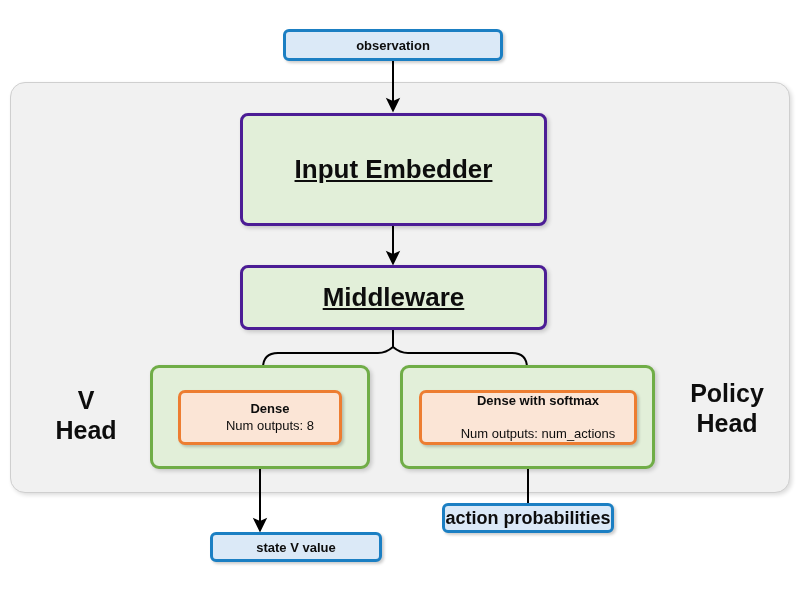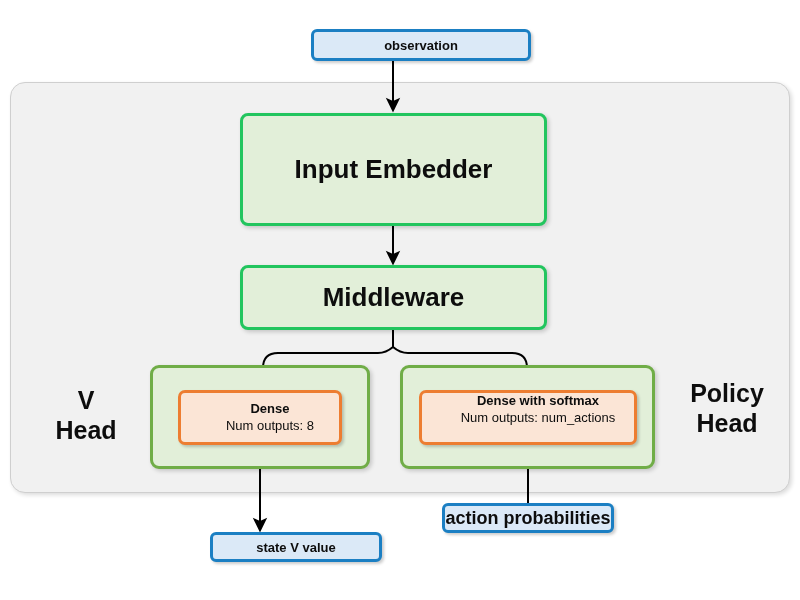--- a/index.html
+++ b/index.html
@@ -65,25 +65,26 @@
     border: 3px solid #1b7fc3;
     border-radius: 6px;
     box-shadow: 2px 2px 3px rgba(0,0,0,0.20);
     color: #0d0d0d;
     font-weight: bold;
   }
 
   
   .green-box {
     background: #e2efd9;
-    border: 3px solid #22c55e;
+    border: 3px solid #4c1d95;
     border-radius: 8px;
     box-shadow: 2px 2px 4px rgba(0,0,0,0.18);
     color: #0d0d0d;
     font-weight: bold;
+    text-decoration: underline;
   }
 
   
   .head-wrap {
     position: absolute;
     box-sizing: border-box;
     background: #e2efd9;
     border: 3px solid #70ad47;
     border-radius: 9px;
     box-shadow: 2px 2px 4px rgba(0,0,0,0.18);
@@ -121,21 +122,20 @@
     color: #0d0d0d;
     line-height: 30px;
     z-index: 9;
   }
 
   
   #observation-box {
     left: 283px; top: 29px;
     width: 220px; height: 32px;
     font-size: 13px;
-    margin-left: 28px;
   }
   #input-embedder-box {
     left: 240px; top: 113px;
     width: 307px; height: 113px;
     font-size: 26px;
   }
   #middleware-box {
     left: 240px; top: 265px;
     width: 307px; height: 65px;
     font-size: 26px;
@@ -154,21 +154,21 @@
     width: 164px; height: 55px;
     display: flex; flex-direction: column;
     align-items: center; justify-content: center;
     box-sizing: border-box;
   }
   #dense-softmax-box {
     position: absolute;
     left: 419px; top: 390px;
     width: 218px; height: 55px;
     display: flex; flex-direction: column;
-    align-items: center; justify-content: flex-start;
+    align-items: center; justify-content: space-between;
     box-sizing: border-box;
   }
   #v-head-label {
     left: 32px; top: 385px; width: 108px;
   }
   #policy-head-label {
     left: 662px; top: 378px; width: 130px;
   }
   #state-v-box {
     left: 174px; top: 532px;

